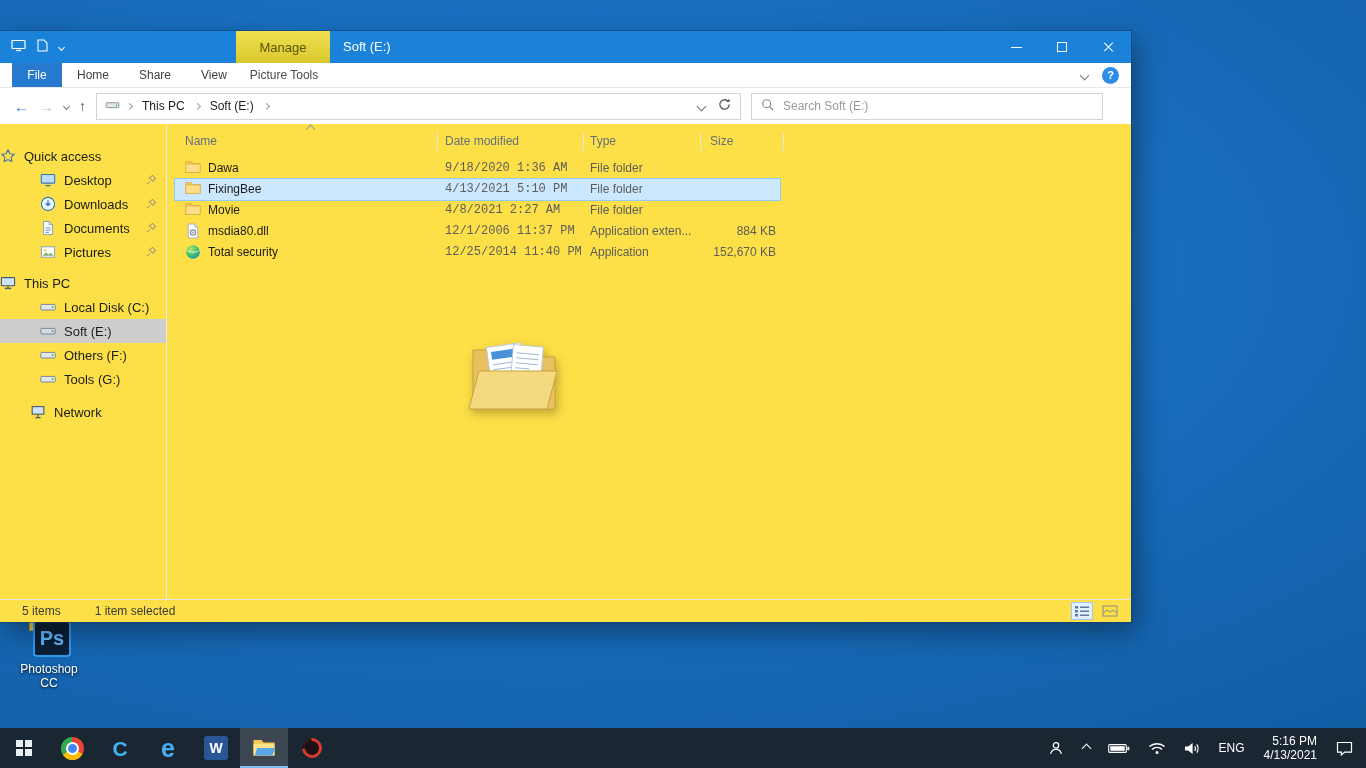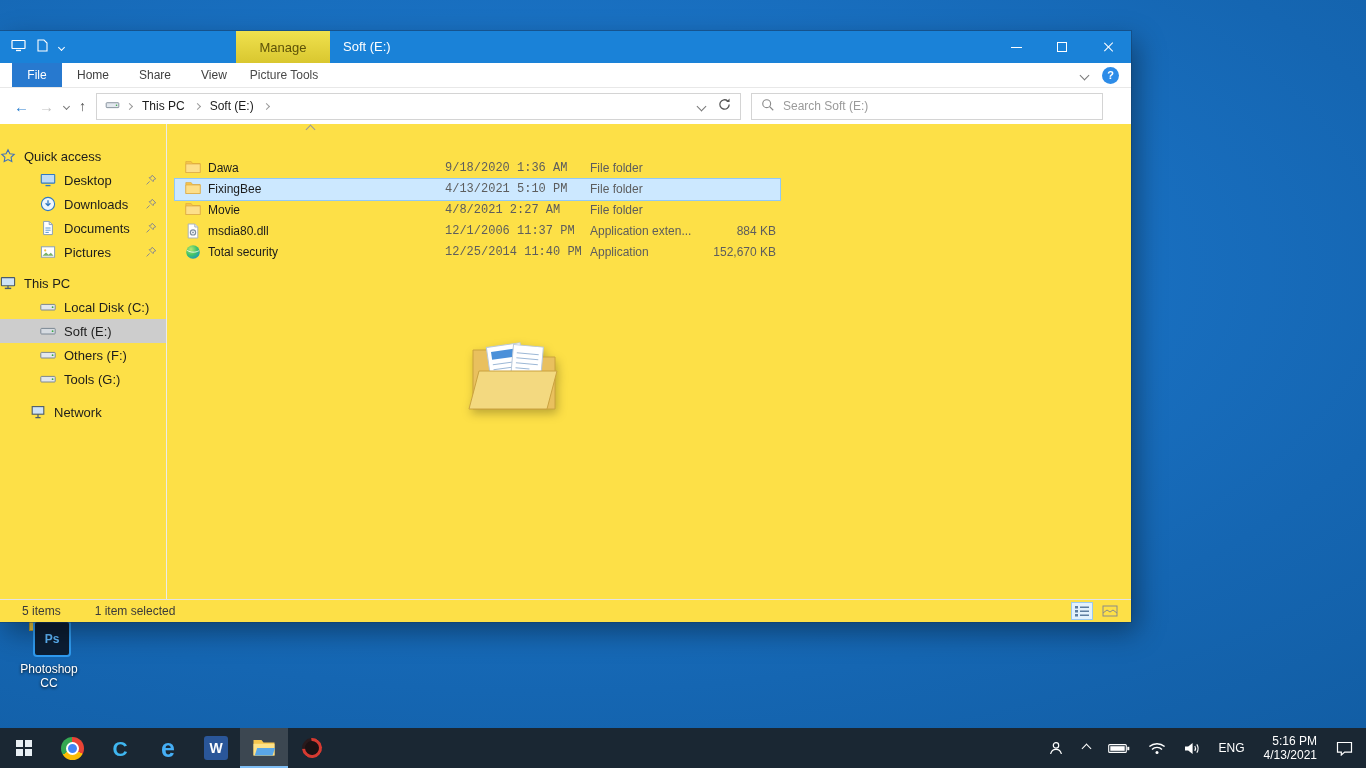--- a/index.html
+++ b/index.html
@@ -5,21 +5,21 @@
   * { box-sizing: border-box; margin: 0; padding: 0; }
   html,body { width:1366px; height:768px; overflow:hidden; }
   body { font-family:"Liberation Sans", sans-serif; position:relative; font-size:12px; }
 
   
   .desktop { position:absolute; inset:0; background:radial-gradient(120% 100% at 40% 35%, #1f7fd8 0%, #1566b2 55%, #0f5698 100%); }
   .partial-label { position:absolute; left:6px; top:585px; color:#fff; font-size:16px; text-shadow:0 1px 2px rgba(0,0,0,.75); z-index:2; }
   .ps-wrap { position:absolute; left:10px; top:616px; width:78px; text-align:center; z-index:2; }
   .ps-iconbox { position:relative; width:46px; height:43px; margin:0 auto; }
   .ps-yellow { position:absolute; left:3px; top:1px; width:14px; height:14px; background:#e9c63d; border:1px solid #b8992a; }
-  .ps-square { position:absolute; left:7px; top:4px; width:38px; height:37px; background:#0c1e34; border:2px solid #2f9bf0; border-radius:4px; color:#5fb9ff; font-weight:bold; font-size:12px; display:flex; align-items:center; justify-content:center; }
+  .ps-square { position:absolute; left:7px; top:4px; width:38px; height:37px; background:#0c1e34; border:2px solid #2f9bf0; border-radius:4px; color:#5fb9ff; font-weight:bold; font-size:20px; display:flex; align-items:center; justify-content:center; }
   .ps-label { margin-top:3px; color:#fff; font-size:12px; line-height:14px; text-shadow:0 1px 3px rgba(0,0,0,.9); }
 
   
   .explorer { position:absolute; left:0; top:0; width:1131px; height:591px; background:#fde047; display:flex; flex-direction:column; z-index:5; box-shadow:0 0 0 1px rgba(20,60,100,.45), 6px 10px 26px rgba(0,0,0,.38);margin-top:31px; }
 
   
   .titlebar { flex:0 0 32px; background:#1a82d8; position:relative; display:flex; align-items:center; color:#fff; }
   .qat { display:flex; align-items:center; gap:11px; padding-left:11px; }
   .manage-tab { position:absolute; left:236px; top:0; width:94px; height:32px; background:linear-gradient(#f0e14e, #d9c72f); color:#5d5208; font-size:13px; display:flex; align-items:center; justify-content:center; }
   .win-title { position:absolute; left:343px; top:0; line-height:32px; font-size:13px; color:#fff; }
@@ -319,20 +319,30 @@
               <rect x="2.2" y="2.6" width="11.6" height="7.6" fill="#cfe3f6" stroke="#4a5b6c" stroke-width="1.1"></rect>
               <path d="M5.4 13.6h5.2M8 10.2v3.4" stroke="#4a5b6c" stroke-width="1.2"></path>
             </svg>
           </span>
         <span>Network</span>
       </div>
     </div>
 
     <div class="filearea">
       <span class="chev up sort-caret"></span>
+      <div class="headers">
+        <span class="hcell h-name">Name</span>
+        <span class="hcell h-date">Date modified</span>
+        <span class="hcell h-type">Type</span>
+        <span class="hcell h-size">Size</span>
+        <span class="hdiv" style="left:270px"></span>
+        <span class="hdiv" style="left:416px"></span>
+        <span class="hdiv" style="left:533px"></span>
+        <span class="hdiv" style="left:616px"></span>
+      </div>
 
       <div class="rows">
         <div class="frow">
           <span class="ficon"><svg width="16" height="14" viewBox="0 0 16 14">
                 <path d="M.8 1.6h5.4l1.4 1.9h7.6v9H.8z" fill="#f7c64d" stroke="#d8a33a" stroke-width=".6"></path>
                 <path d="M.8 4h14.4v8.5H.8z" fill="#fddf8a" stroke="#d8a33a" stroke-width=".6"></path>
               </svg></span>
           <span class="fname">Dawa</span>
           <span class="fdate">9/18/2020 1:36 AM</span>
           <span class="ftype">File folder</span>

